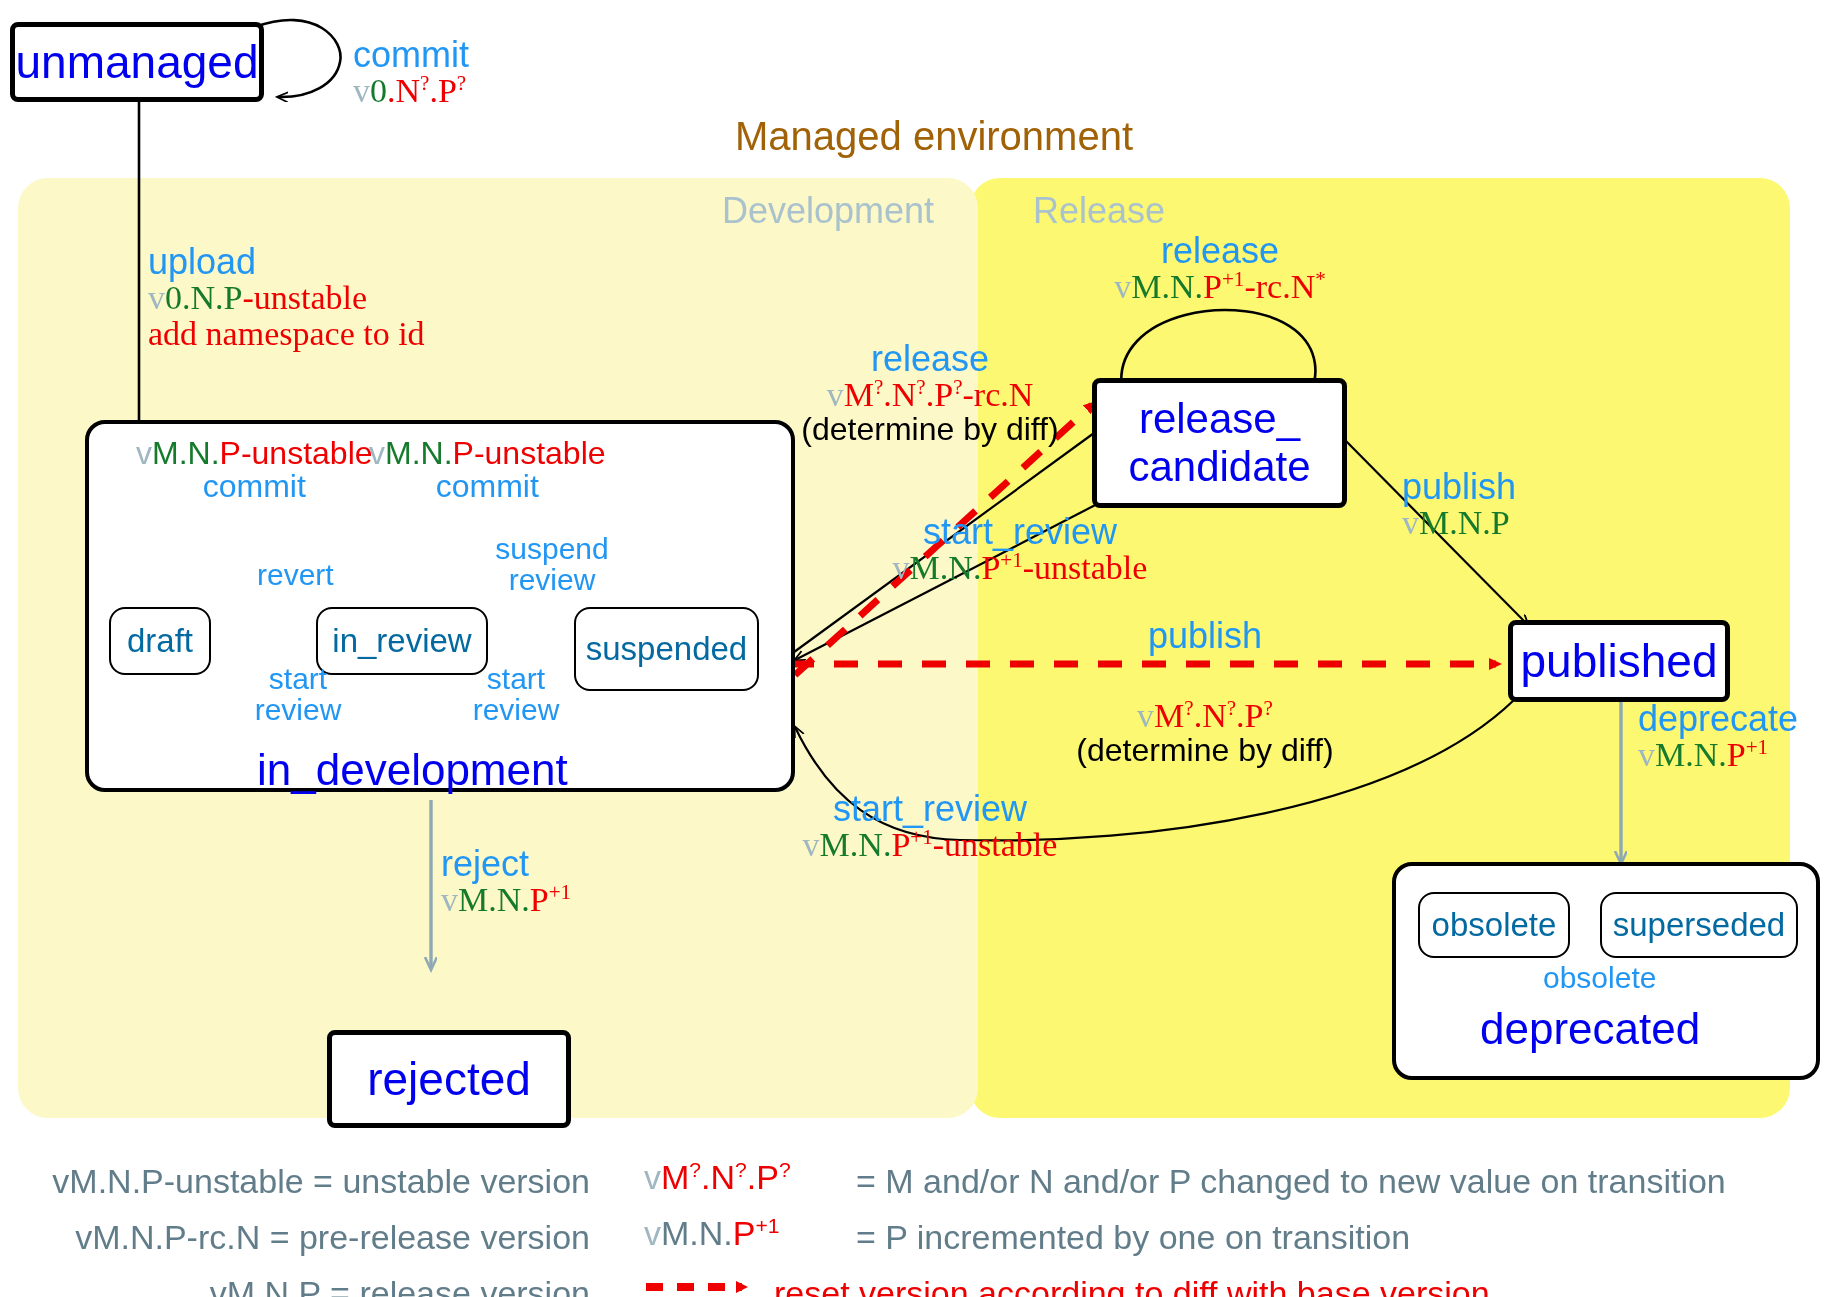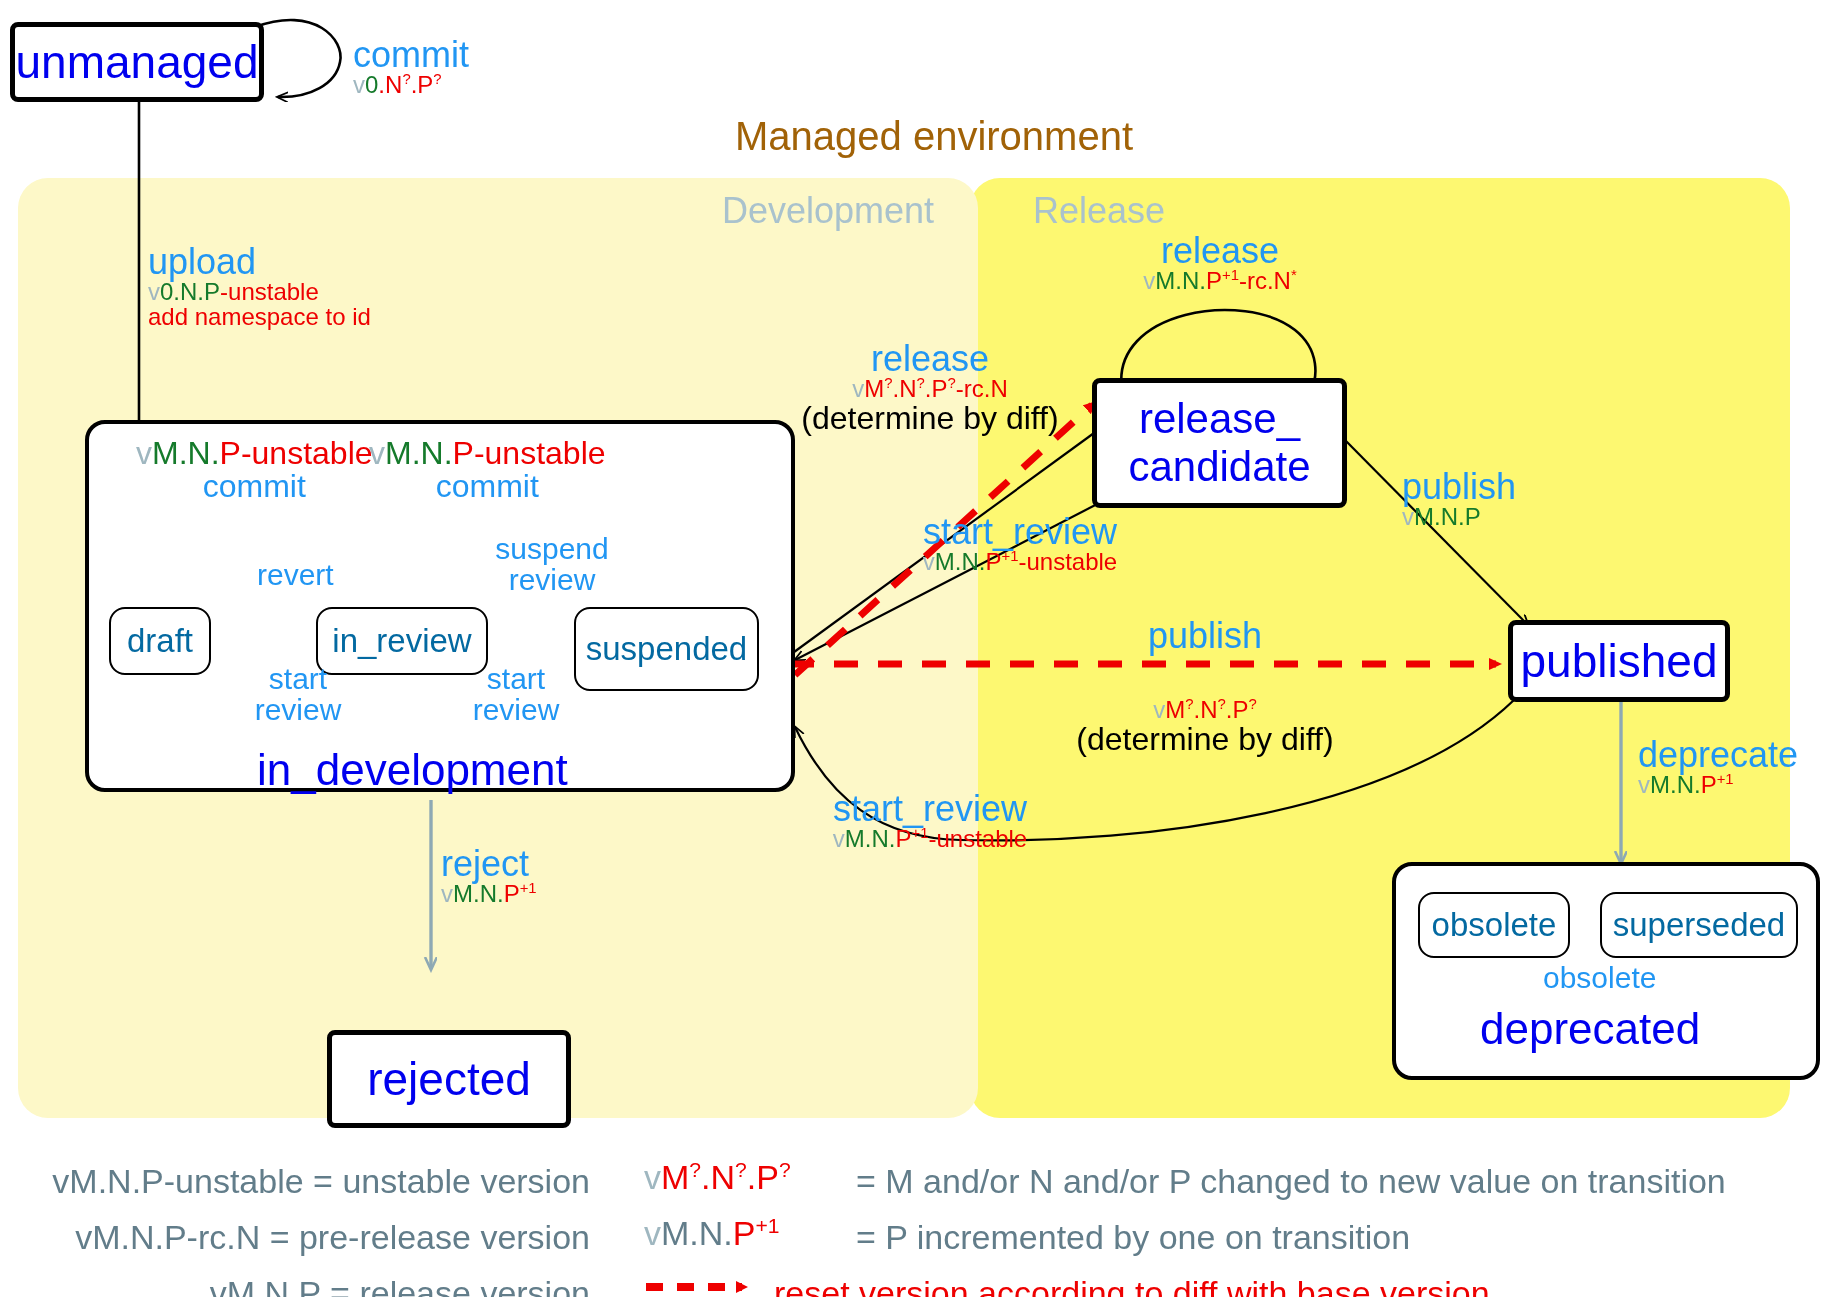--- a/index.html
+++ b/index.html
@@ -76,21 +76,21 @@
   .ev   { color: #2196f3; }      
   .vpfx { color: #9fb7c0; }      
   .vg   { color: #157a2b; }      
   .vr   { color: #ee0000; }      
   .blk  { color: #000000; }
   .slate{ color: #627d8a; }
   .red  { color: #ee0000; }
   sup.q { font-size: 0.62em; vertical-align: super; line-height: 0; }
   .txt-30 { font-size: 30px; }
   .txt-32 { font-size: 32px; }
-  .txt-34 { font-size: 24px; }
+  .txt-34 { font-size: 34px; font-family: Liberation Serif, serif; }
   .txt-36 { font-size: 36px; }
   .c { text-align: center; }
   .r { text-align: right; }
   
   #legend { position: absolute; left: 0; top: 1140px; width: 1848px; }
   .legend-row { position: absolute; white-space: nowrap; font-size: 34px; }
   .dash-sample {
     display: inline-block;
     width: 118px;
     height: 10px;
@@ -303,21 +303,21 @@
     <div class="txt-32 blk">(determine by diff)</div>
   </div>
 
   <div class="lbl c" style="left:780px; top:790px; width:300px;">
     <div class="ev txt-36">start_review</div>
     <div class="txt-34">
       <span class="vpfx">v</span><span class="vg">M.N.</span><span class="vr">P</span><sup class="q vr">+1</sup><span class="vr">-unstable</span>
     </div>
   </div>
 
-  <div class="lbl" style="left:1638px; top:736px;">
+  <div class="lbl" style="left:1638px; top:700px;">
     <div class="ev txt-36">deprecate</div>
     <div class="txt-34">
       <span class="vpfx">v</span><span class="vg">M.N.</span><span class="vr">P</span><sup class="q vr">+1</sup>
     </div>
   </div>
 
   <div class="lbl ev txt-30" style="left:1543px; top:962px;">obsolete</div>
 
   <div id="legend">
 

